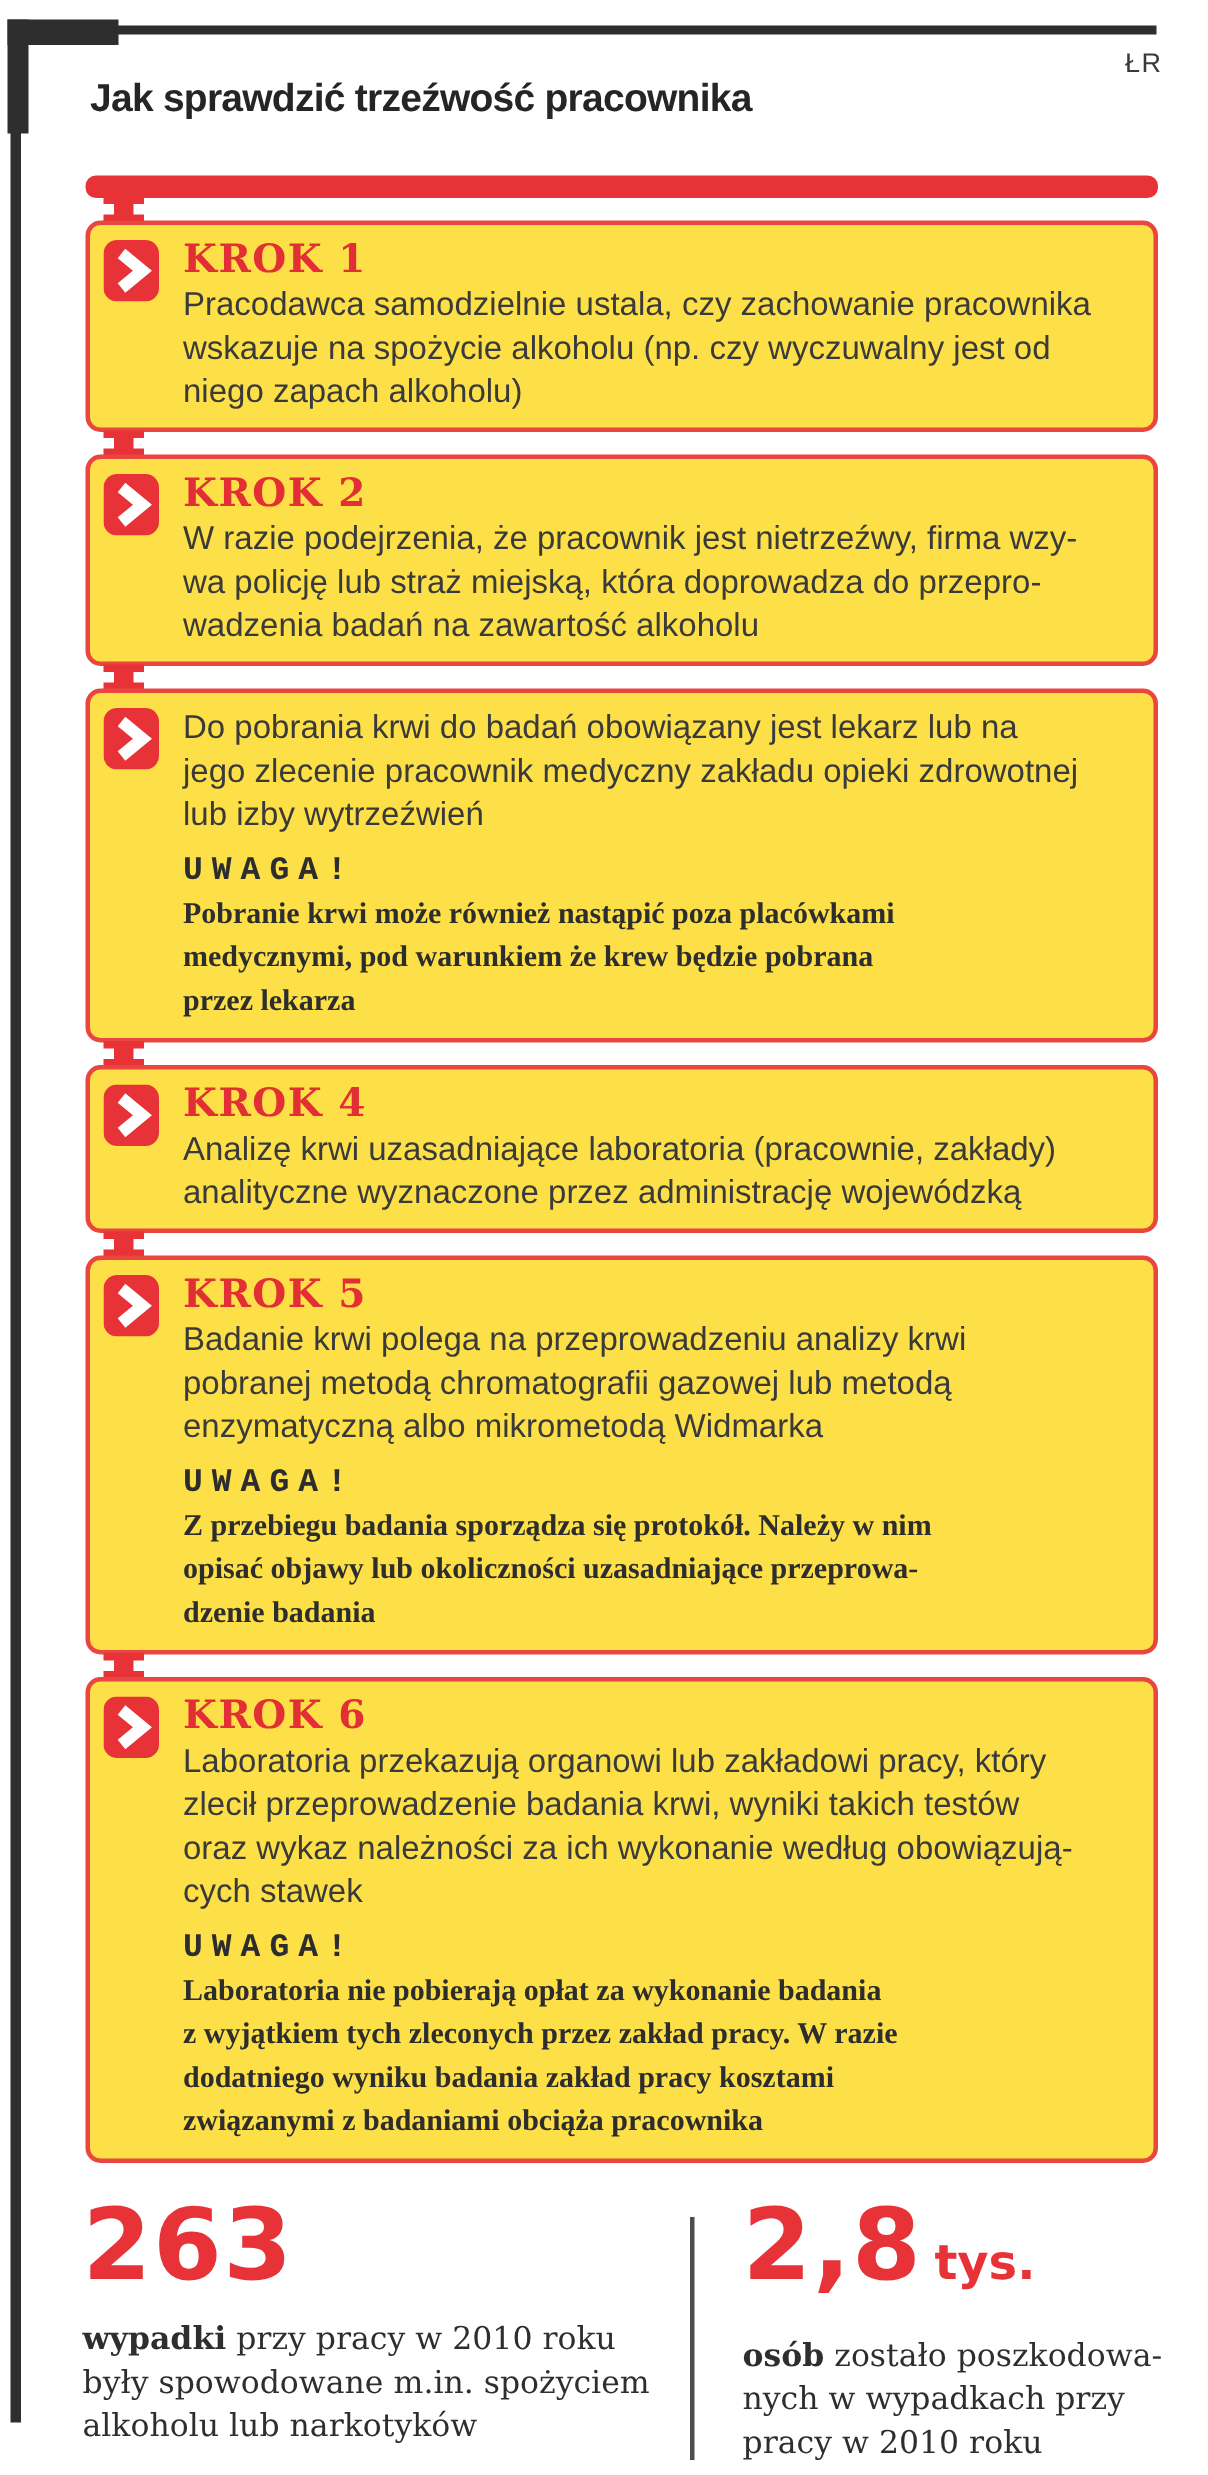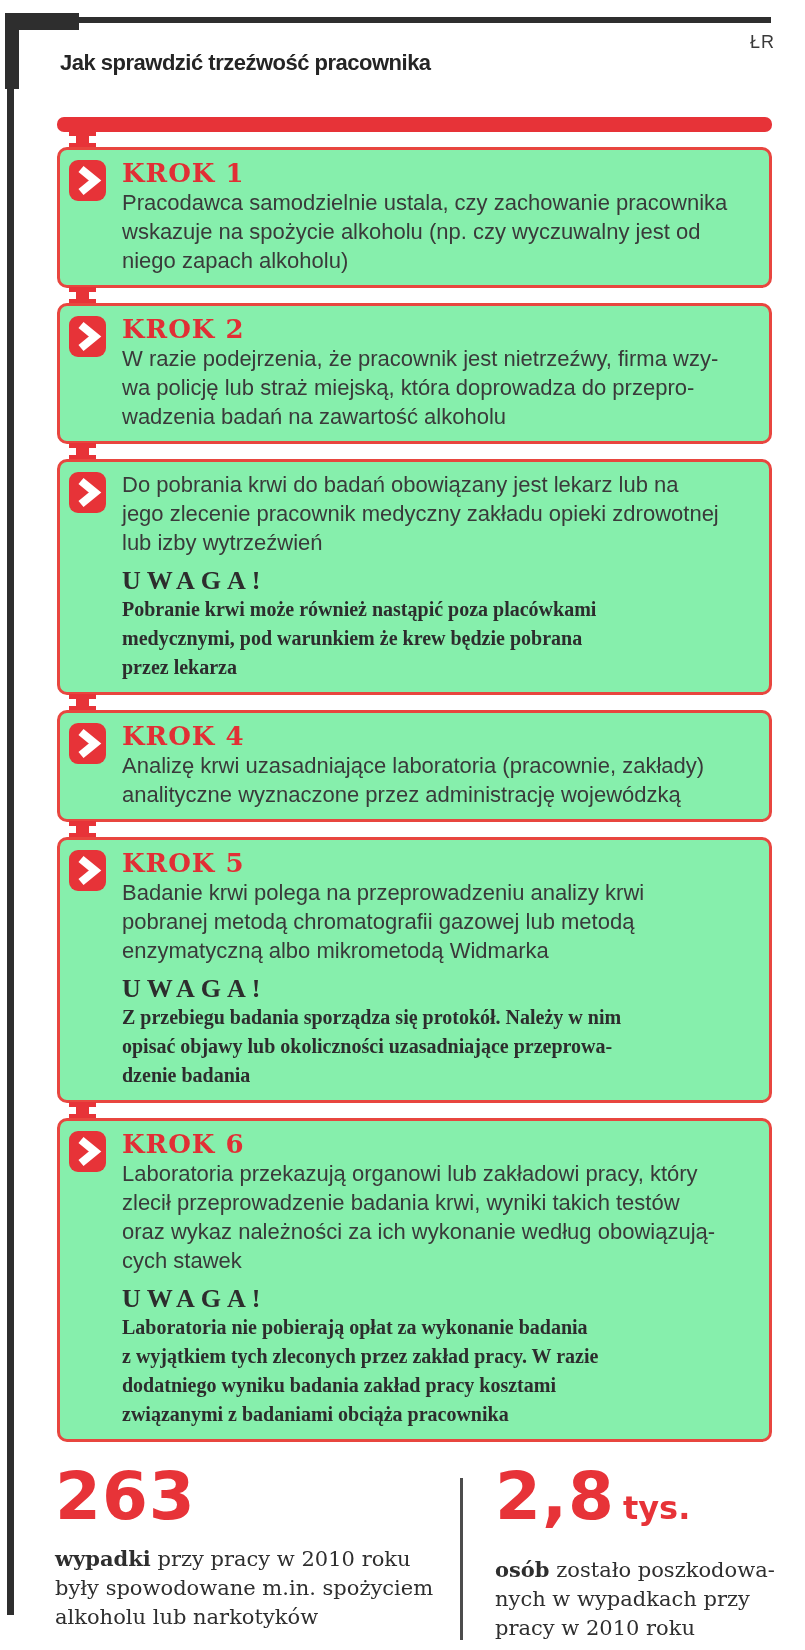--- a/index.html
+++ b/index.html
@@ -18,21 +18,21 @@
   .frame-corner-v  { position:absolute; top:13px;  left:5px;  width:14px; height:76px; background:#2e2e2e; }
   .frame-left-thin { position:absolute; top:85px;  left:7px;  width:7px;  height:1530px; background:#2e2e2e; }
 
   .credit {
     position:absolute; top:32px; right:30px;
     font-size:18px; letter-spacing:1px; color:#3a3a3a;
   }
 
   .title {
     position:absolute; top:50px; left:60px;
-    font-size:22px; font-weight:bold; color:#252525;
+    font-size:26px; font-weight:bold; color:#252525;
     letter-spacing:-0.5px;
   }
 
   
   .flow { position:absolute; top:117px; left:57px; width:715px; }
 
   .red-bar {
     width:715px; height:15px; border-radius:7px;
     background:#e73338;
   }
@@ -47,44 +47,44 @@
     content:""; position:absolute; left:-7px; width:27px; height:5px; background:#e73338;
   }
   .connector::before { top:-1px; }
   .connector::after  { bottom:-1px; }
 
   .step {
     position:relative;
     width:715px;
     border:3px solid #e8463f;
     border-radius:10px;
-    background:#86efac;
+    background:#fde047;
     padding:8px 12px 10px 12px;
   }
   .step-icon { position:absolute; top:10px; left:9px; width:37px; height:41px; }
   .step-text { margin-left:50px; }
 
   .krok-label {
     font-family:"DejaVu Serif", serif;
     font-weight:bold;
     font-size:26px; line-height:30px;
     color:#e12f35;
     letter-spacing:1px;
   }
   .step-body {
     font-size:22px; line-height:29px;
     color:#3a3a3a;
     white-space:pre-line;
   }
 
   .note-heading {
     margin-top:10px;
-    font-family:Liberation Serif, serif;
-    font-weight:bold;
-    font-size:26px; line-height:28px;
+    font-family:Liberation Mono, monospace;
+    font-weight:bold;
+    font-size:22px; line-height:28px;
     letter-spacing:6px;
     color:#2d2d2d;
   }
   .note-body {
     font-family:Liberation Serif, serif;
     font-weight:bold;
     font-size:20px; line-height:29px;
     color:#2d2d2d;
     white-space:pre-line;
   }

